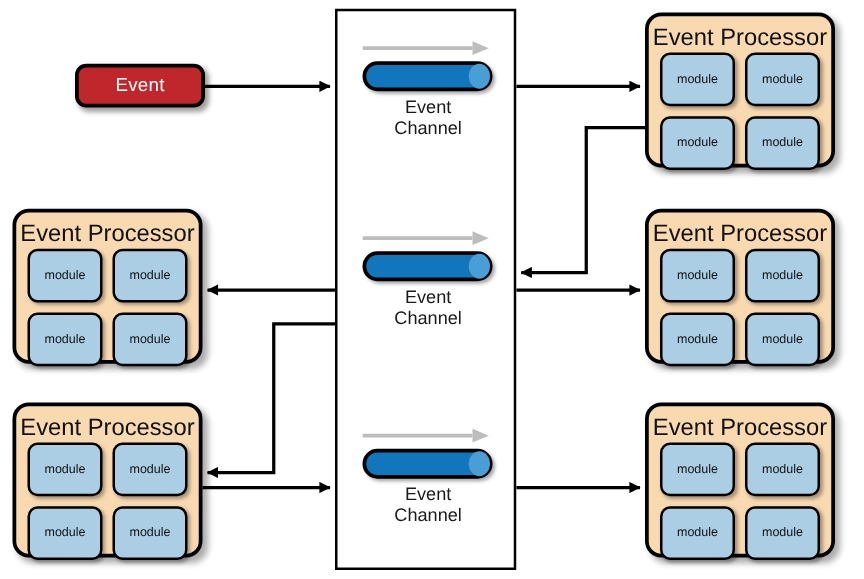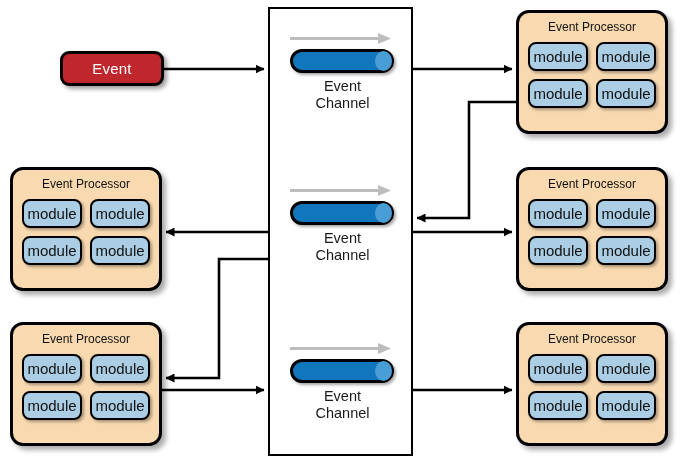--- a/index.html
+++ b/index.html
@@ -115,43 +115,43 @@
     box-sizing: border-box;
     box-shadow: 4px 4px 5px rgba(0,0,0,0.33);
     z-index: 5;
   }
   .processor-title {
     position: absolute;
     left: 0;
     top: 7px;
     width: 146px;
     text-align: center;
-    font-size: 12px;
+    font-size: 19px;
     color: #111111;
   }
   .module-grid {
     position: absolute;
     left: 9px;
     top: 29px;
     width: 128px;
     display: flex;
     flex-wrap: wrap;
     gap: 8px 8px;
   }
   .module {
     width: 60px;
-    height: 29px;
+    height: 43px;
     background: #abcee4;
     border: 2.5px solid #000000;
     border-radius: 8px;
     box-sizing: border-box;
     display: flex;
     align-items: center;
     justify-content: center;
-    font-size: 15px;
+    font-size: 10px;
     color: #111111;
     box-shadow: 2px 2px 3px rgba(0,0,0,0.33);
   }
 
   
   .p-tr { left: 516px; top: 10px; }
   .p-ml { left: 10px;  top: 167px; }
   .p-mr { left: 516px; top: 167px; }
   .p-bl { left: 10px;  top: 322px; }
   .p-br { left: 516px; top: 322px; }

